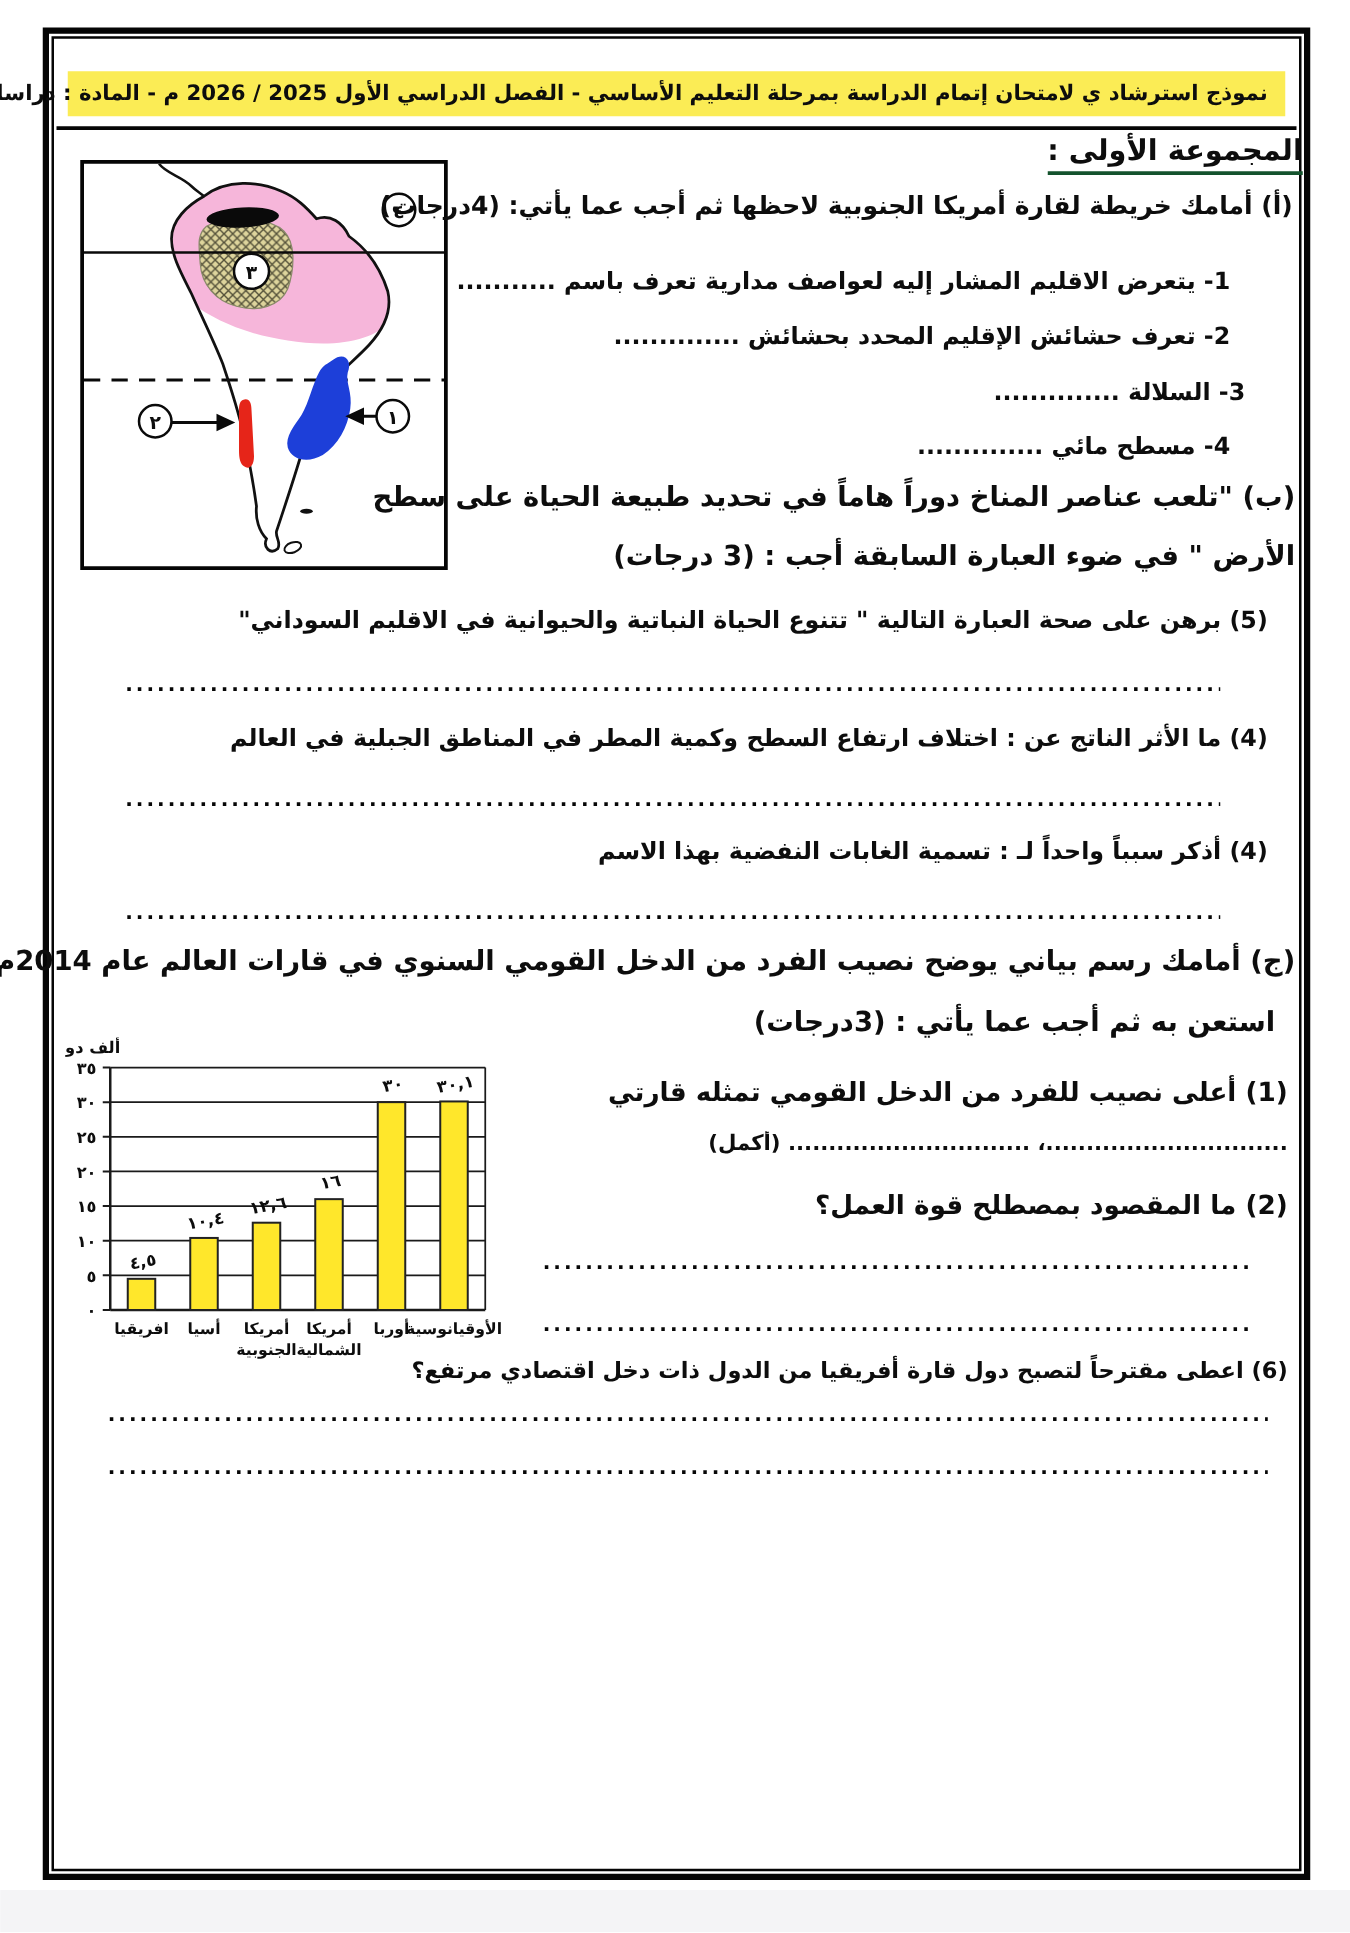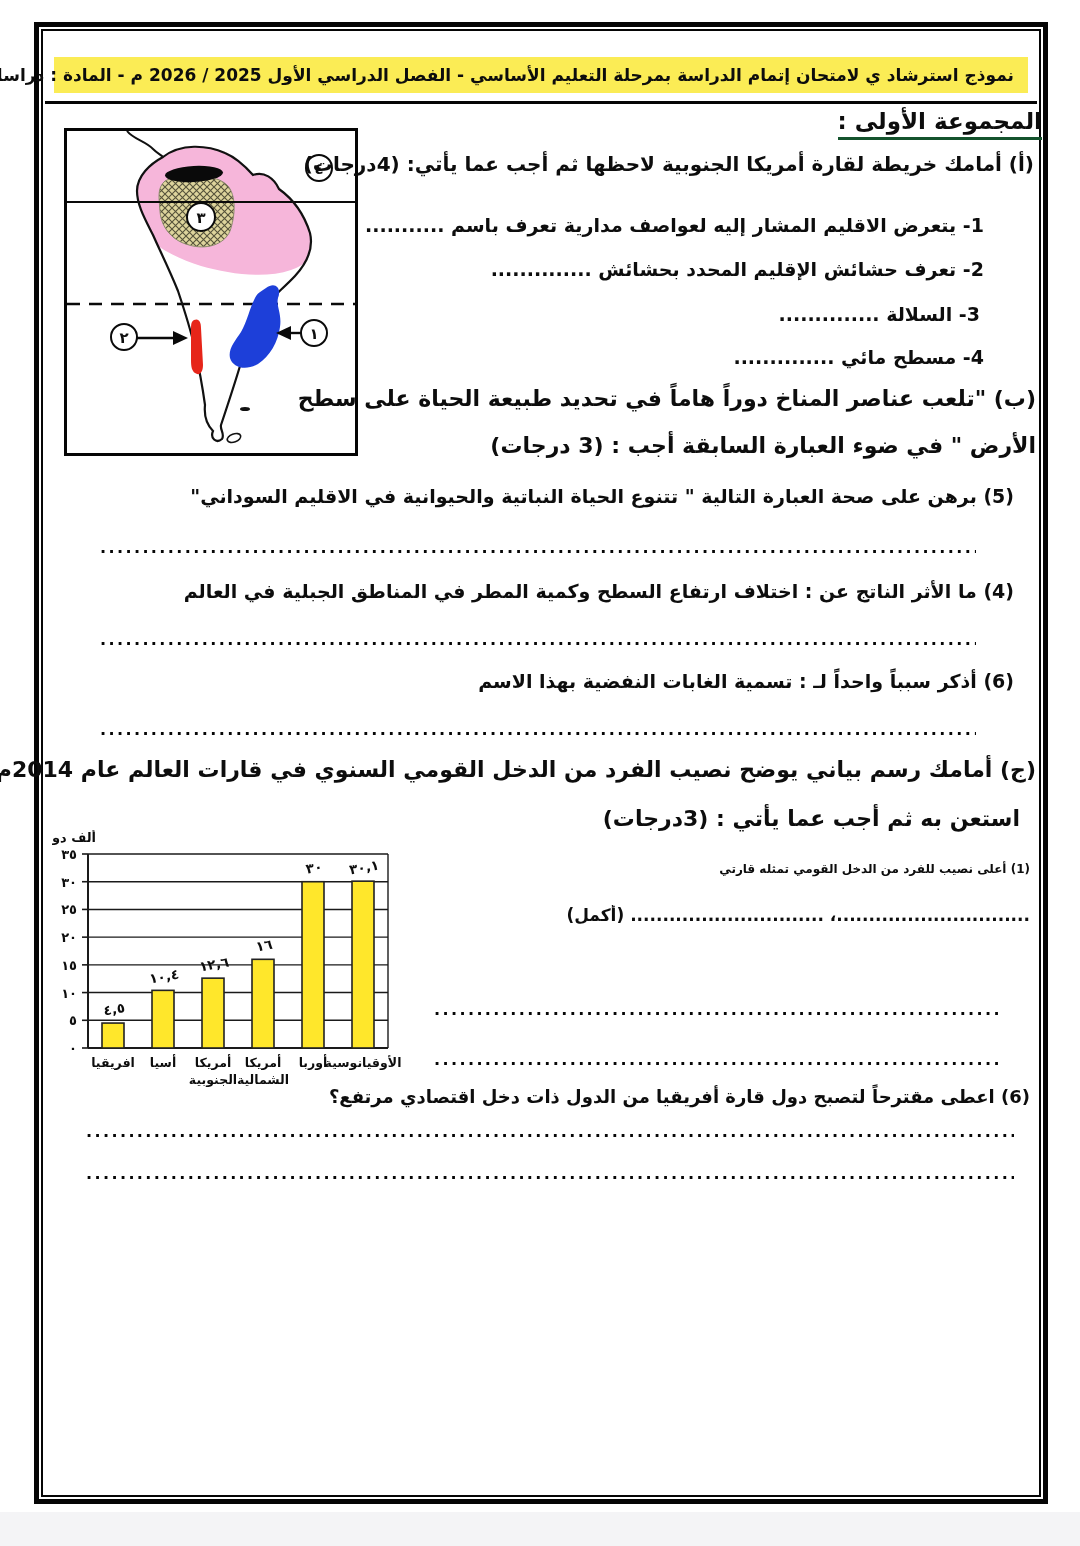--- a/index.html
+++ b/index.html
@@ -22,21 +22,21 @@
     border-bottom:3px solid #14532d; padding-bottom:3px; white-space:nowrap;
   }
   .map-box{position:absolute; left:64px; top:128px; width:288px; height:322px; border:3px solid #050505; background:#fff;}
   .map-box svg{display:block; width:100%; height:100%;}
   .qtext{position:absolute; white-space:nowrap; font-weight:bold;}
   .sz-a-head{font-size:20px;}
   .sz-item{font-size:19px;}
   .sz-b-head{font-size:22px;}
   .sz-q{font-size:19px;}
   .sz-c-head{font-size:22px;}
-  .sz-c-q{font-size:12px;}
+  .sz-c-q{font-size:21px;}
   .dots{
     position:absolute; overflow:hidden; white-space:nowrap; direction:ltr;
     font-weight:bold; font-size:16px; letter-spacing:2.4px; color:#060606; height:24px;
   }
   .completion{
     position:absolute; white-space:nowrap; font-weight:bold; font-size:17px;
     overflow:hidden;
   }
   .chart-wrap{position:absolute; left:52px; top:830px; width:424px; height:290px;}
   .chart-wrap svg{display:block; width:100%; height:100%; direction:ltr;}
@@ -105,36 +105,37 @@
       <circle cx="247" cy="202" r="13" fill="#fff" stroke="#0a0a0a" stroke-width="2"></circle>
       <text class="map-num" x="247" y="208">١</text>
       <circle cx="57" cy="206" r="13" fill="#fff" stroke="#0a0a0a" stroke-width="2"></circle>
       <text class="map-num" x="57" y="212">٢</text>
     </svg>
   </div>
 
   <div class="qtext sz-a-head" style="right:46px; top:152px;">(أ) أمامك خريطة لقارة أمريكا الجنوبية لاحظها ثم أجب عما يأتي: (4درجات)</div>
   <div class="qtext sz-item" style="right:96px; top:214px;text-align:center;">1- يتعرض الاقليم المشار إليه لعواصف مدارية تعرف باسم ...........</div>
   <div class="qtext sz-item" style="right:96px; top:258px;">2- تعرف حشائش الإقليم المحدد بحشائش ..............</div>
-  <div class="qtext sz-item" style="right:100px; top:303px;">3- السلالة ..............</div>
+  <div class="qtext sz-item" style="right:84px; top:303px;">3- السلالة ..............</div>
   <div class="qtext sz-item" style="right:96px; top:346px;">4- مسطح مائي ..............</div>
 
   <div class="qtext sz-b-head" style="right:44px; top:386px;">(ب) "تلعب عناصر المناخ دوراً هاماً في تحديد طبيعة الحياة على سطح</div>
   <div class="qtext sz-b-head" style="right:44px; top:433px;">الأرض "  في ضوء العبارة السابقة أجب : (3 درجات)</div>
   <div class="qtext sz-q" style="right:66px; top:485px;">(5) برهن على صحة العبارة التالية " تتنوع الحياة النباتية والحيوانية في الاقليم السوداني"</div>
   <div class="dots" style="left:100px; right:104px; top:538px;">...........................................................................................................................................</div>
   <div class="qtext sz-q" style="right:66px; top:580px;">(4) ما الأثر الناتج عن : اختلاف ارتفاع السطح وكمية المطر في المناطق الجبلية في العالم</div>
   <div class="dots" style="left:100px; right:104px; top:630px;">...........................................................................................................................................</div>
-  <div class="qtext sz-q" style="right:66px; top:670px;">(6) أذكر سبباً واحداً لـ : تسمية الغابات النفضية بهذا الاسم</div>
+  <div class="qtext sz-q" style="right:66px; top:670px;">(4) أذكر سبباً واحداً لـ : تسمية الغابات النفضية بهذا الاسم</div>
   <div class="dots" style="left:100px; right:104px; top:720px;">...........................................................................................................................................</div>
 
   <div class="qtext sz-c-head" style="right:44px; top:757px;">(ج) أمامك رسم بياني يوضح نصيب الفرد من الدخل القومي السنوي في قارات العالم عام 2014م</div>
   <div class="qtext sz-c-head" style="right:60px; top:806px;">استعن به ثم أجب عما يأتي : (3درجات)</div>
   <div class="qtext sz-c-q" style="right:50px; top:862px;">(1) أعلى نصيب للفرد من الدخل القومي تمثله قارتي</div>
   <div class="completion" style="right:50px; top:905px; width:600px;">..............................، .............................. (أكمل)</div>
+  <div class="qtext sz-c-q" style="right:50px; top:952px;">(2) ما المقصود بمصطلح قوة العمل؟</div>
   <div class="dots" style="left:434px; right:78px; top:1000px;">...........................................................................................................................................</div>
   <div class="dots" style="left:434px; right:78px; top:1050px;">...........................................................................................................................................</div>
   <div class="qtext" style="right:50px; top:1086px; font-size:18px;">(6) اعطى مقترحاً لتصبح دول قارة أفريقيا من الدول ذات دخل اقتصادي مرتفع؟</div>
   <div class="dots" style="left:86px; right:66px; top:1122px;">...........................................................................................................................................</div>
   <div class="dots" style="left:86px; right:66px; top:1164px;">...........................................................................................................................................</div>
 
   <div class="chart-wrap">
     <svg id="income-chart" viewBox="0 0 424 290">
         <line x1="30" y1="218" x2="36" y2="218" stroke="#1a1a1a" stroke-width="1.6"></line>
         <text x="25" y="223" text-anchor="end" class="tick">٠</text>

